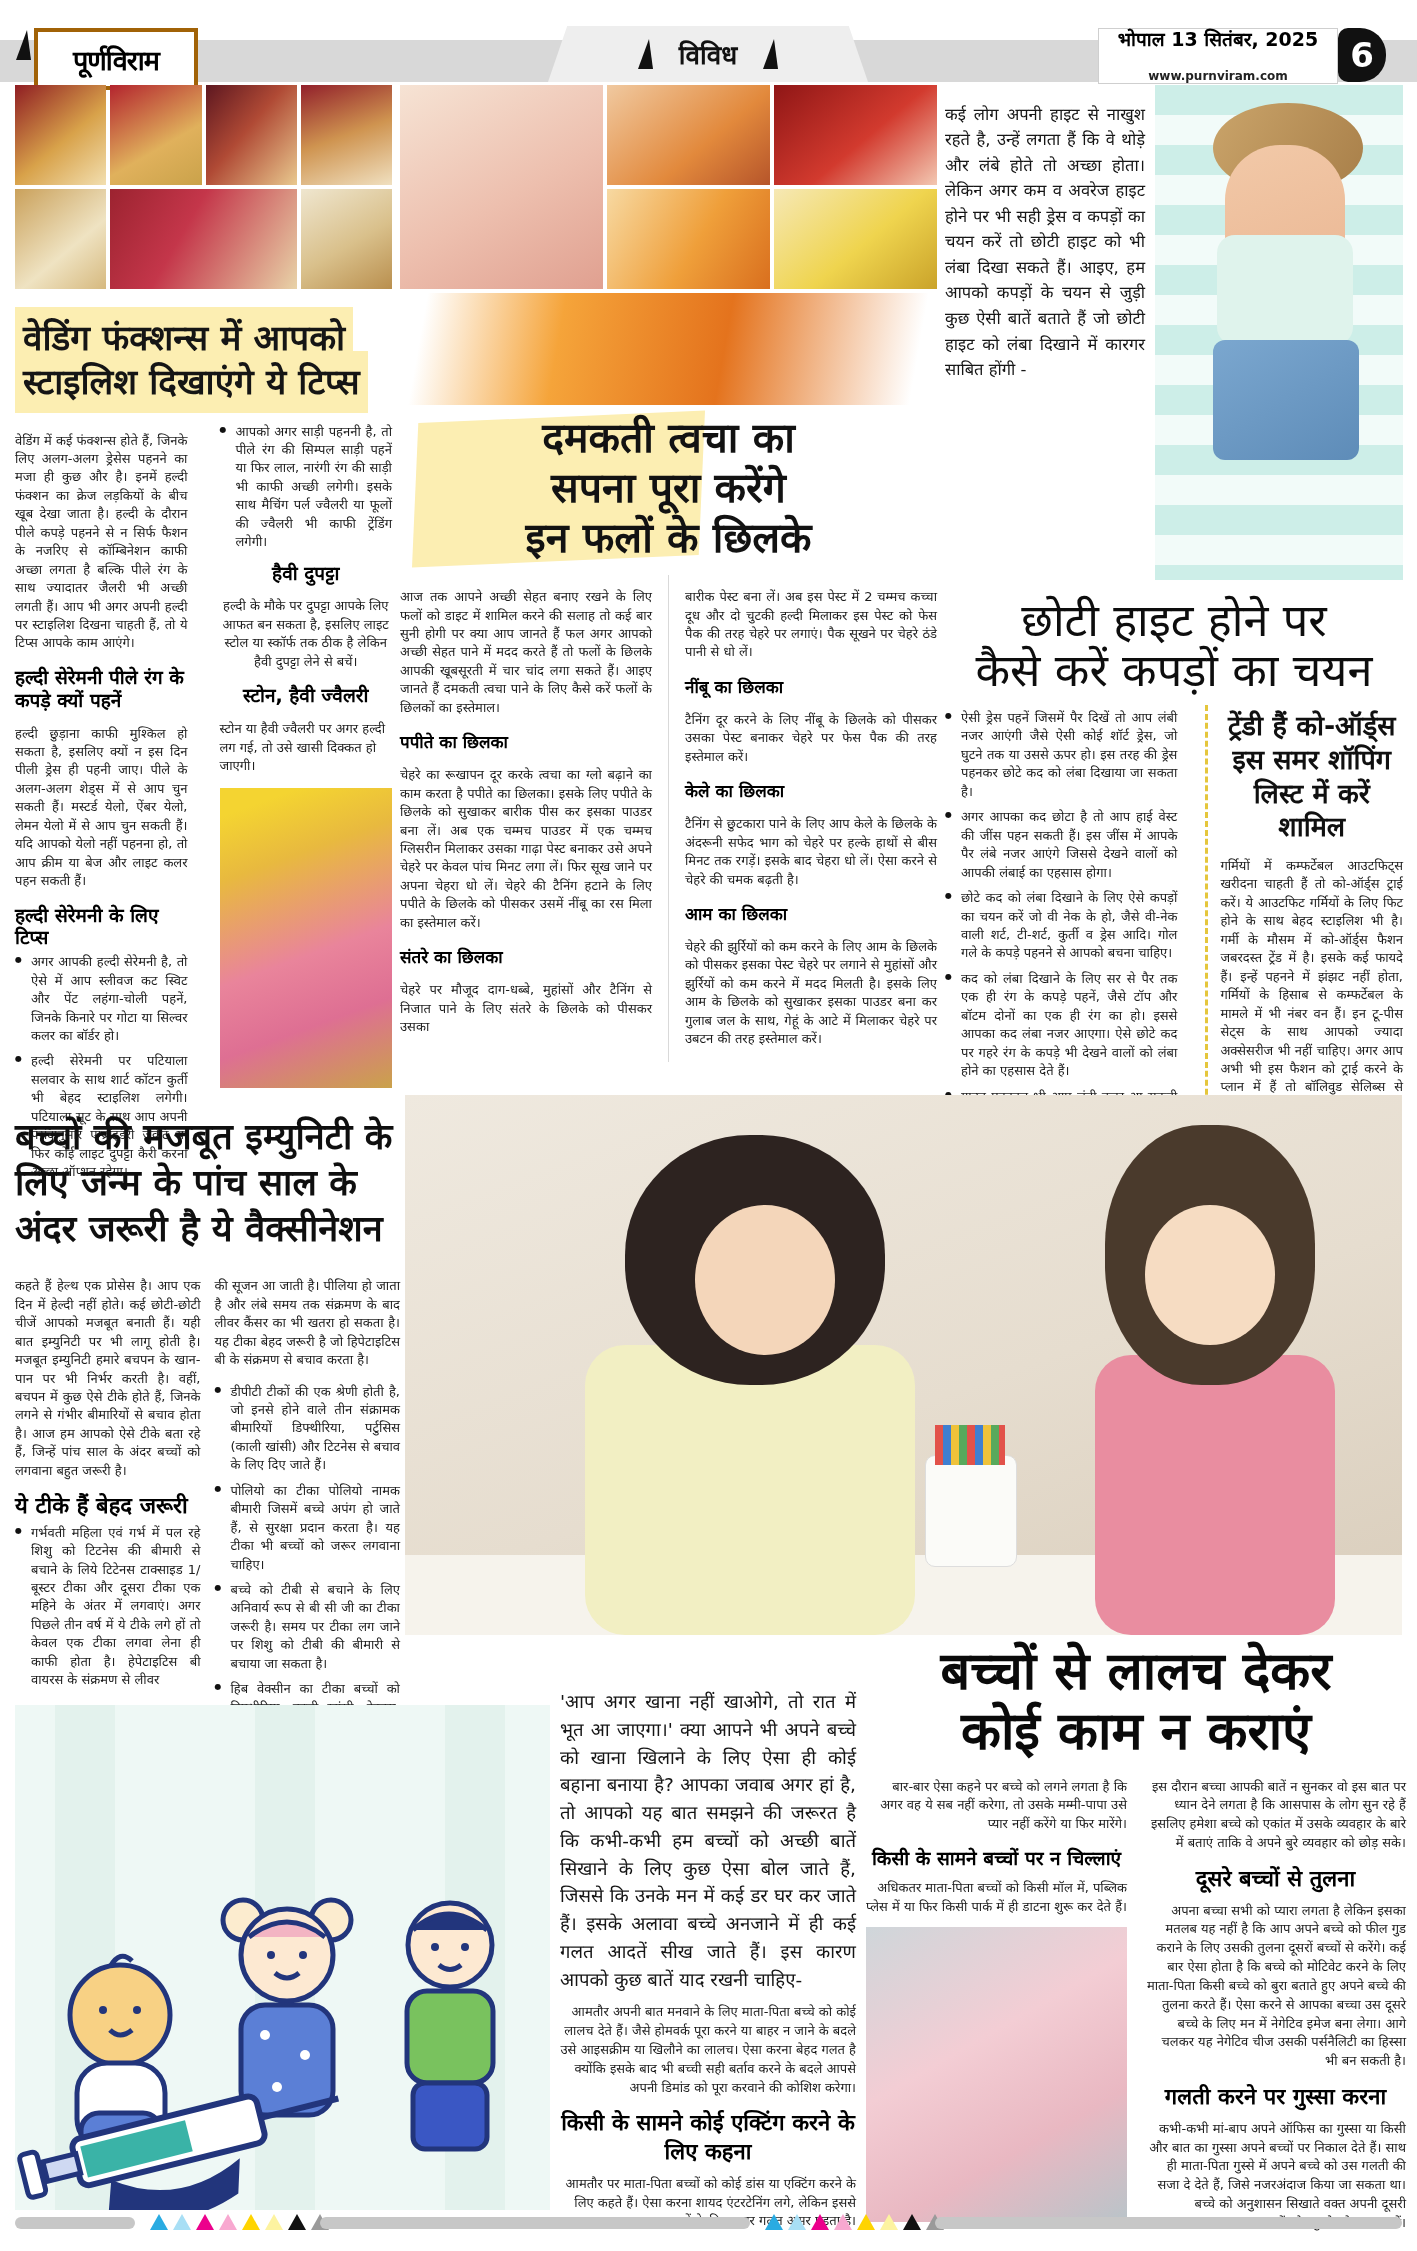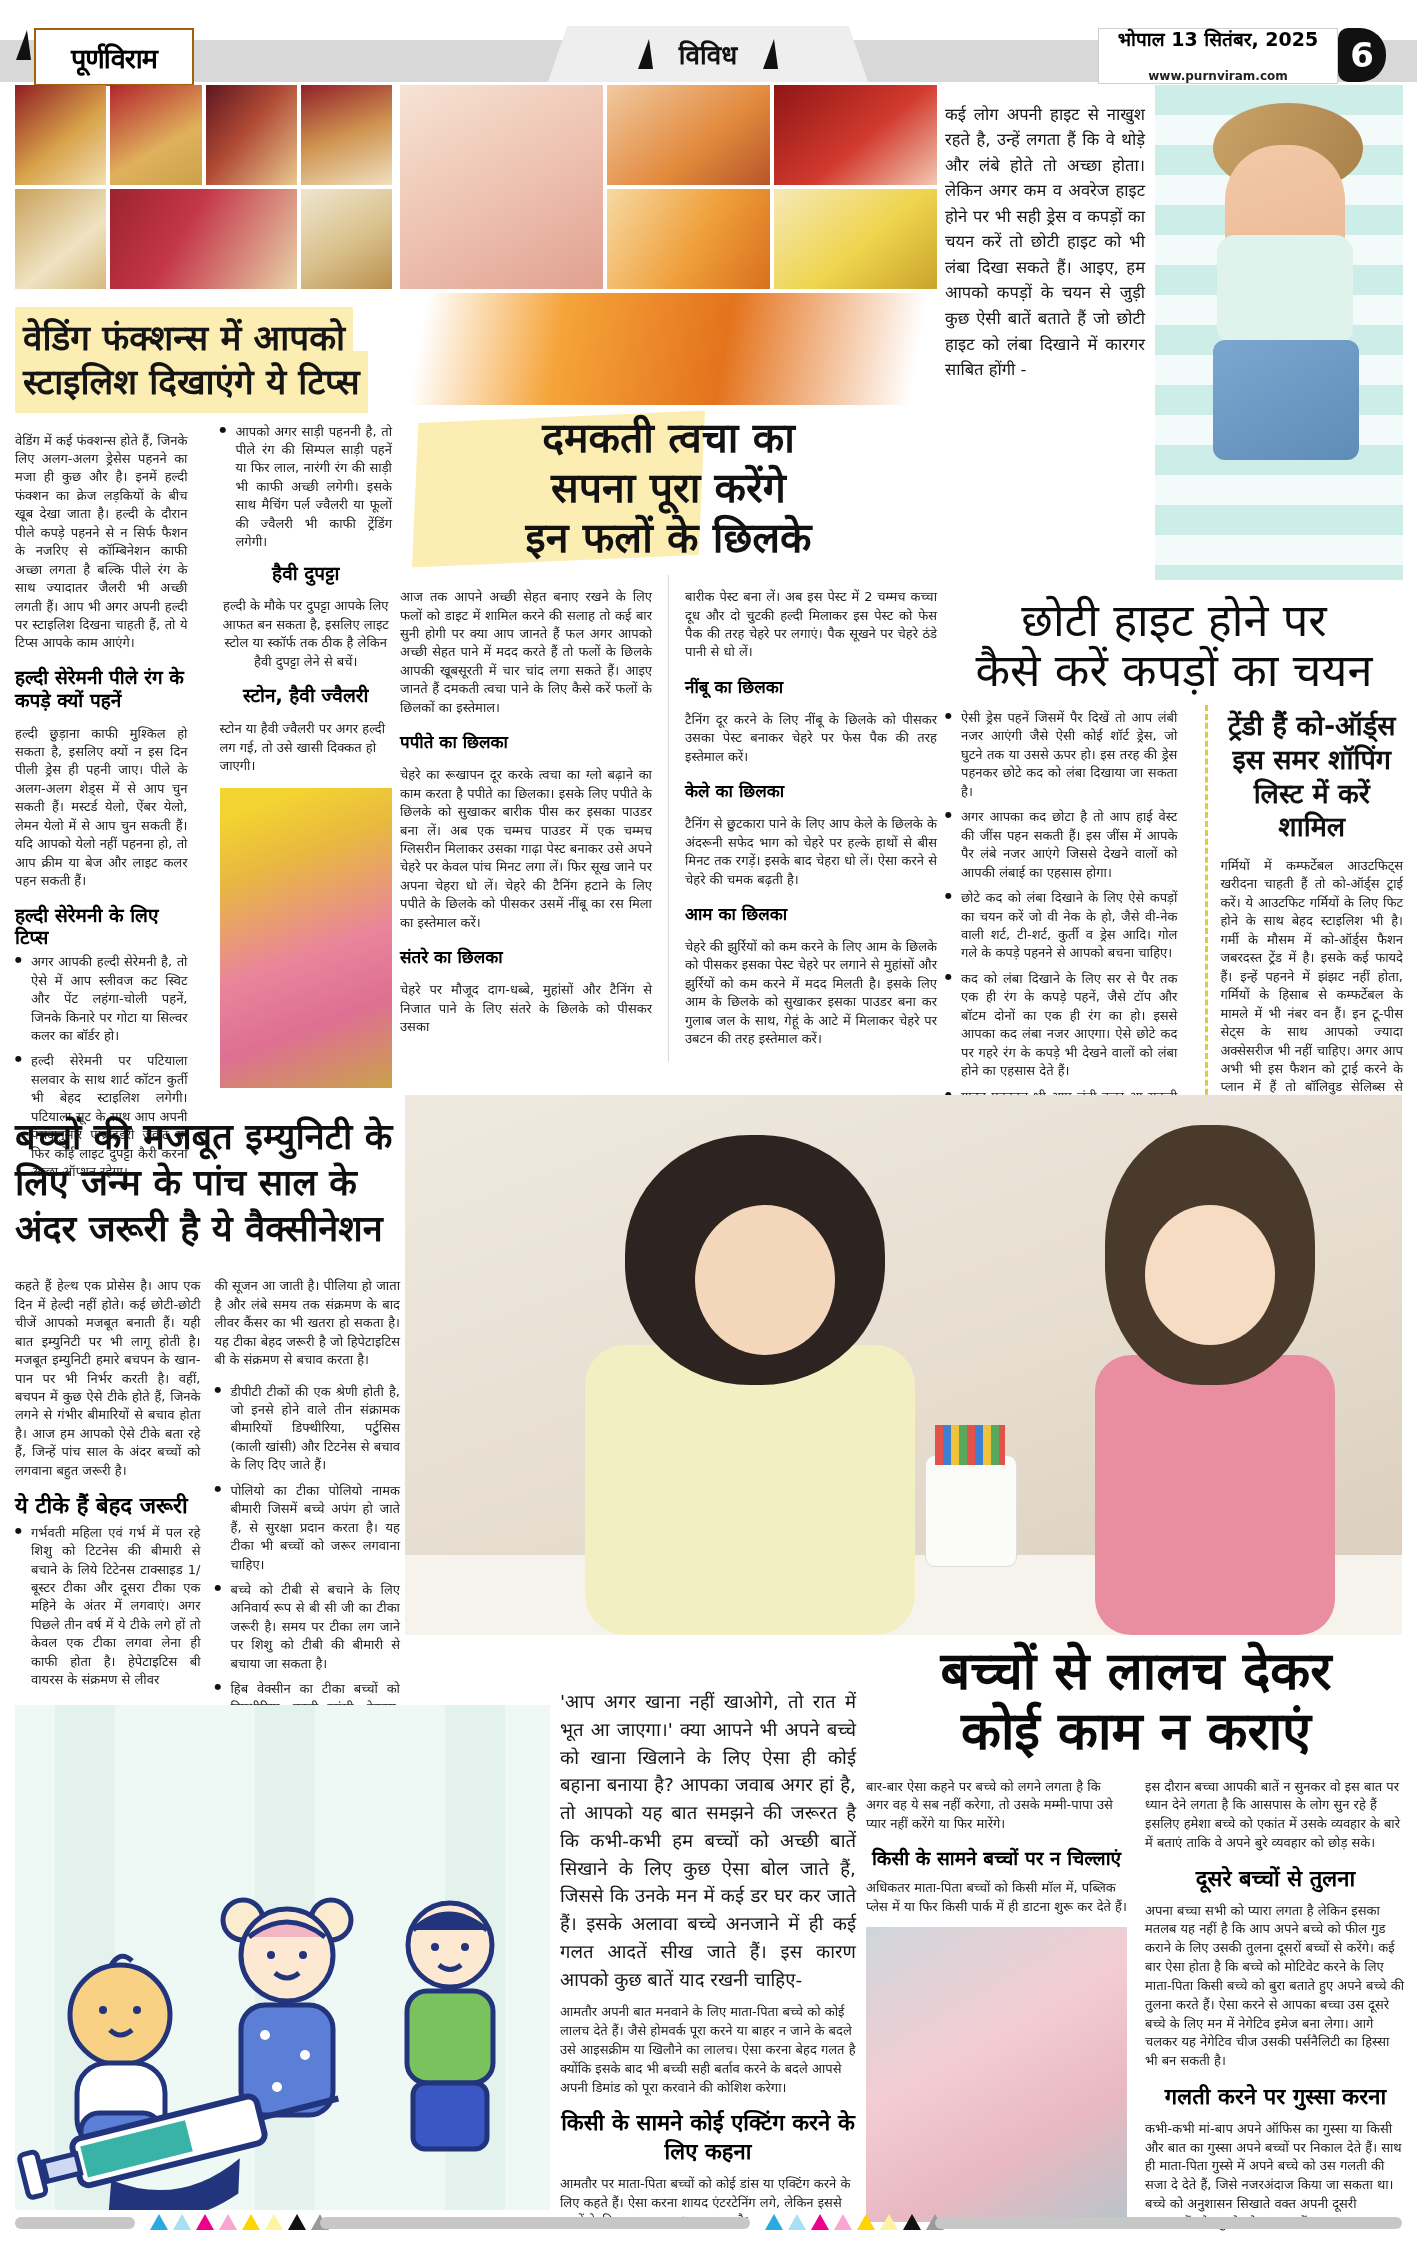--- a/index.html
+++ b/index.html
@@ -1,21 +1,21 @@
 <!DOCTYPE html>
 <html><head>
 <meta charset="utf-8">
 <style>
   html,body{margin:0;padding:0;background:#f4f4f2;}
   .page{position:relative;width:1417px;height:2251px;background:#fff;overflow:hidden;
         font-family:"DejaVu Sans","Liberation Sans",sans-serif;color:#161616;}
   
   .header-bar{position:absolute;left:0;top:40px;width:1417px;height:42px;background:#d8d8d8;}
   .masthead{position:absolute;left:34px;top:28px;width:156px;height:54px;background:#fff;
-            border:2px solid #a16207;display:flex;align-items:center;justify-content:center;}
+            border:4px solid #a16207;display:flex;align-items:center;justify-content:center;}
   .masthead span{font-weight:bold;font-size:27px;color:#000;letter-spacing:-1px;}
   .tri{width:0;height:0;display:inline-block;}
   .tri-black-up{border-left:11px solid transparent;border-right:4px solid transparent;border-bottom:30px solid #111;}
   .head-tri-left{position:absolute;left:16px;top:30px;}
   .center-notch{position:absolute;left:548px;top:26px;width:320px;height:56px;background:#eeeeee;
                 clip-path:polygon(6% 0,94% 0,100% 100%,0 100%);display:flex;align-items:center;justify-content:center;gap:26px;}
   .section-title{font-weight:bold;font-size:26px;color:#111;}
   .date-box{position:absolute;left:1098px;top:28px;width:238px;height:54px;background:#fff;border:1px solid #cfcfcf;
             display:flex;flex-direction:column;align-items:center;justify-content:space-between;line-height:1.1;}
   .date-line{font-weight:bold;font-size:19px;color:#000;}
@@ -96,21 +96,21 @@
   .pm-shirt2{position:absolute;left:690px;top:260px;width:240px;height:280px;border-radius:36px;background:#e98da0;}
   .pm-face1{position:absolute;left:290px;top:110px;width:140px;height:150px;border-radius:50%;background:#f4d6ba;}
   .pm-face2{position:absolute;left:740px;top:110px;width:130px;height:140px;border-radius:50%;background:#f6dcc2;}
   .pm-table{position:absolute;left:0;top:460px;width:997px;height:80px;background:#f6f3ec;}
   .pm-pot{position:absolute;left:520px;top:360px;width:90px;height:110px;border-radius:10px;background:#fbfbf8;border:1px solid #ddd;}
   .pm-pencils{position:absolute;left:530px;top:330px;width:70px;height:40px;
      background:repeating-linear-gradient(90deg,#e2524a 0 8px,#3f7fd1 8px 16px,#efc23a 16px 24px,#58a95c 24px 32px);}
   
   .e-quote-col{position:absolute;left:560px;top:1688px;width:296px;}
   .quote-lead{font-size:18.5px;line-height:1.5;font-weight:500;text-align:justify;margin:0 0 10px;color:#141414;}
-  .e-para{font-size:13px;line-height:1.45;text-align:left;margin:0 0 8px;color:#1c1c1c;}
+  .e-para{font-size:13px;line-height:1.45;text-align:right;margin:0 0 8px;color:#1c1c1c;}
   .e-sub{font-weight:bold;font-size:22px;line-height:1.3;text-align:center;margin:12px 0 8px;color:#000;}
   .e-main{position:absolute;left:866px;top:1642px;width:540px;}
   .e-head{margin:0 0 16px;font-size:52px;line-height:1.15;font-weight:bold;text-align:center;color:#0a0a0a;}
   .e-cols{display:flex;gap:18px;}
   .e-col{width:50%;}
   .e-photo{margin-top:10px;width:100%;height:295px;background:linear-gradient(150deg,#cfd6da 0%,#f3cdd4 40%,#e9b8c2 70%,#b9c4c9);}
   
   .illus{position:absolute;left:15px;top:1705px;width:535px;height:505px;background:#eef8f5;}
   
   .footer{position:absolute;left:0;top:2214px;width:1417px;height:20px;}

